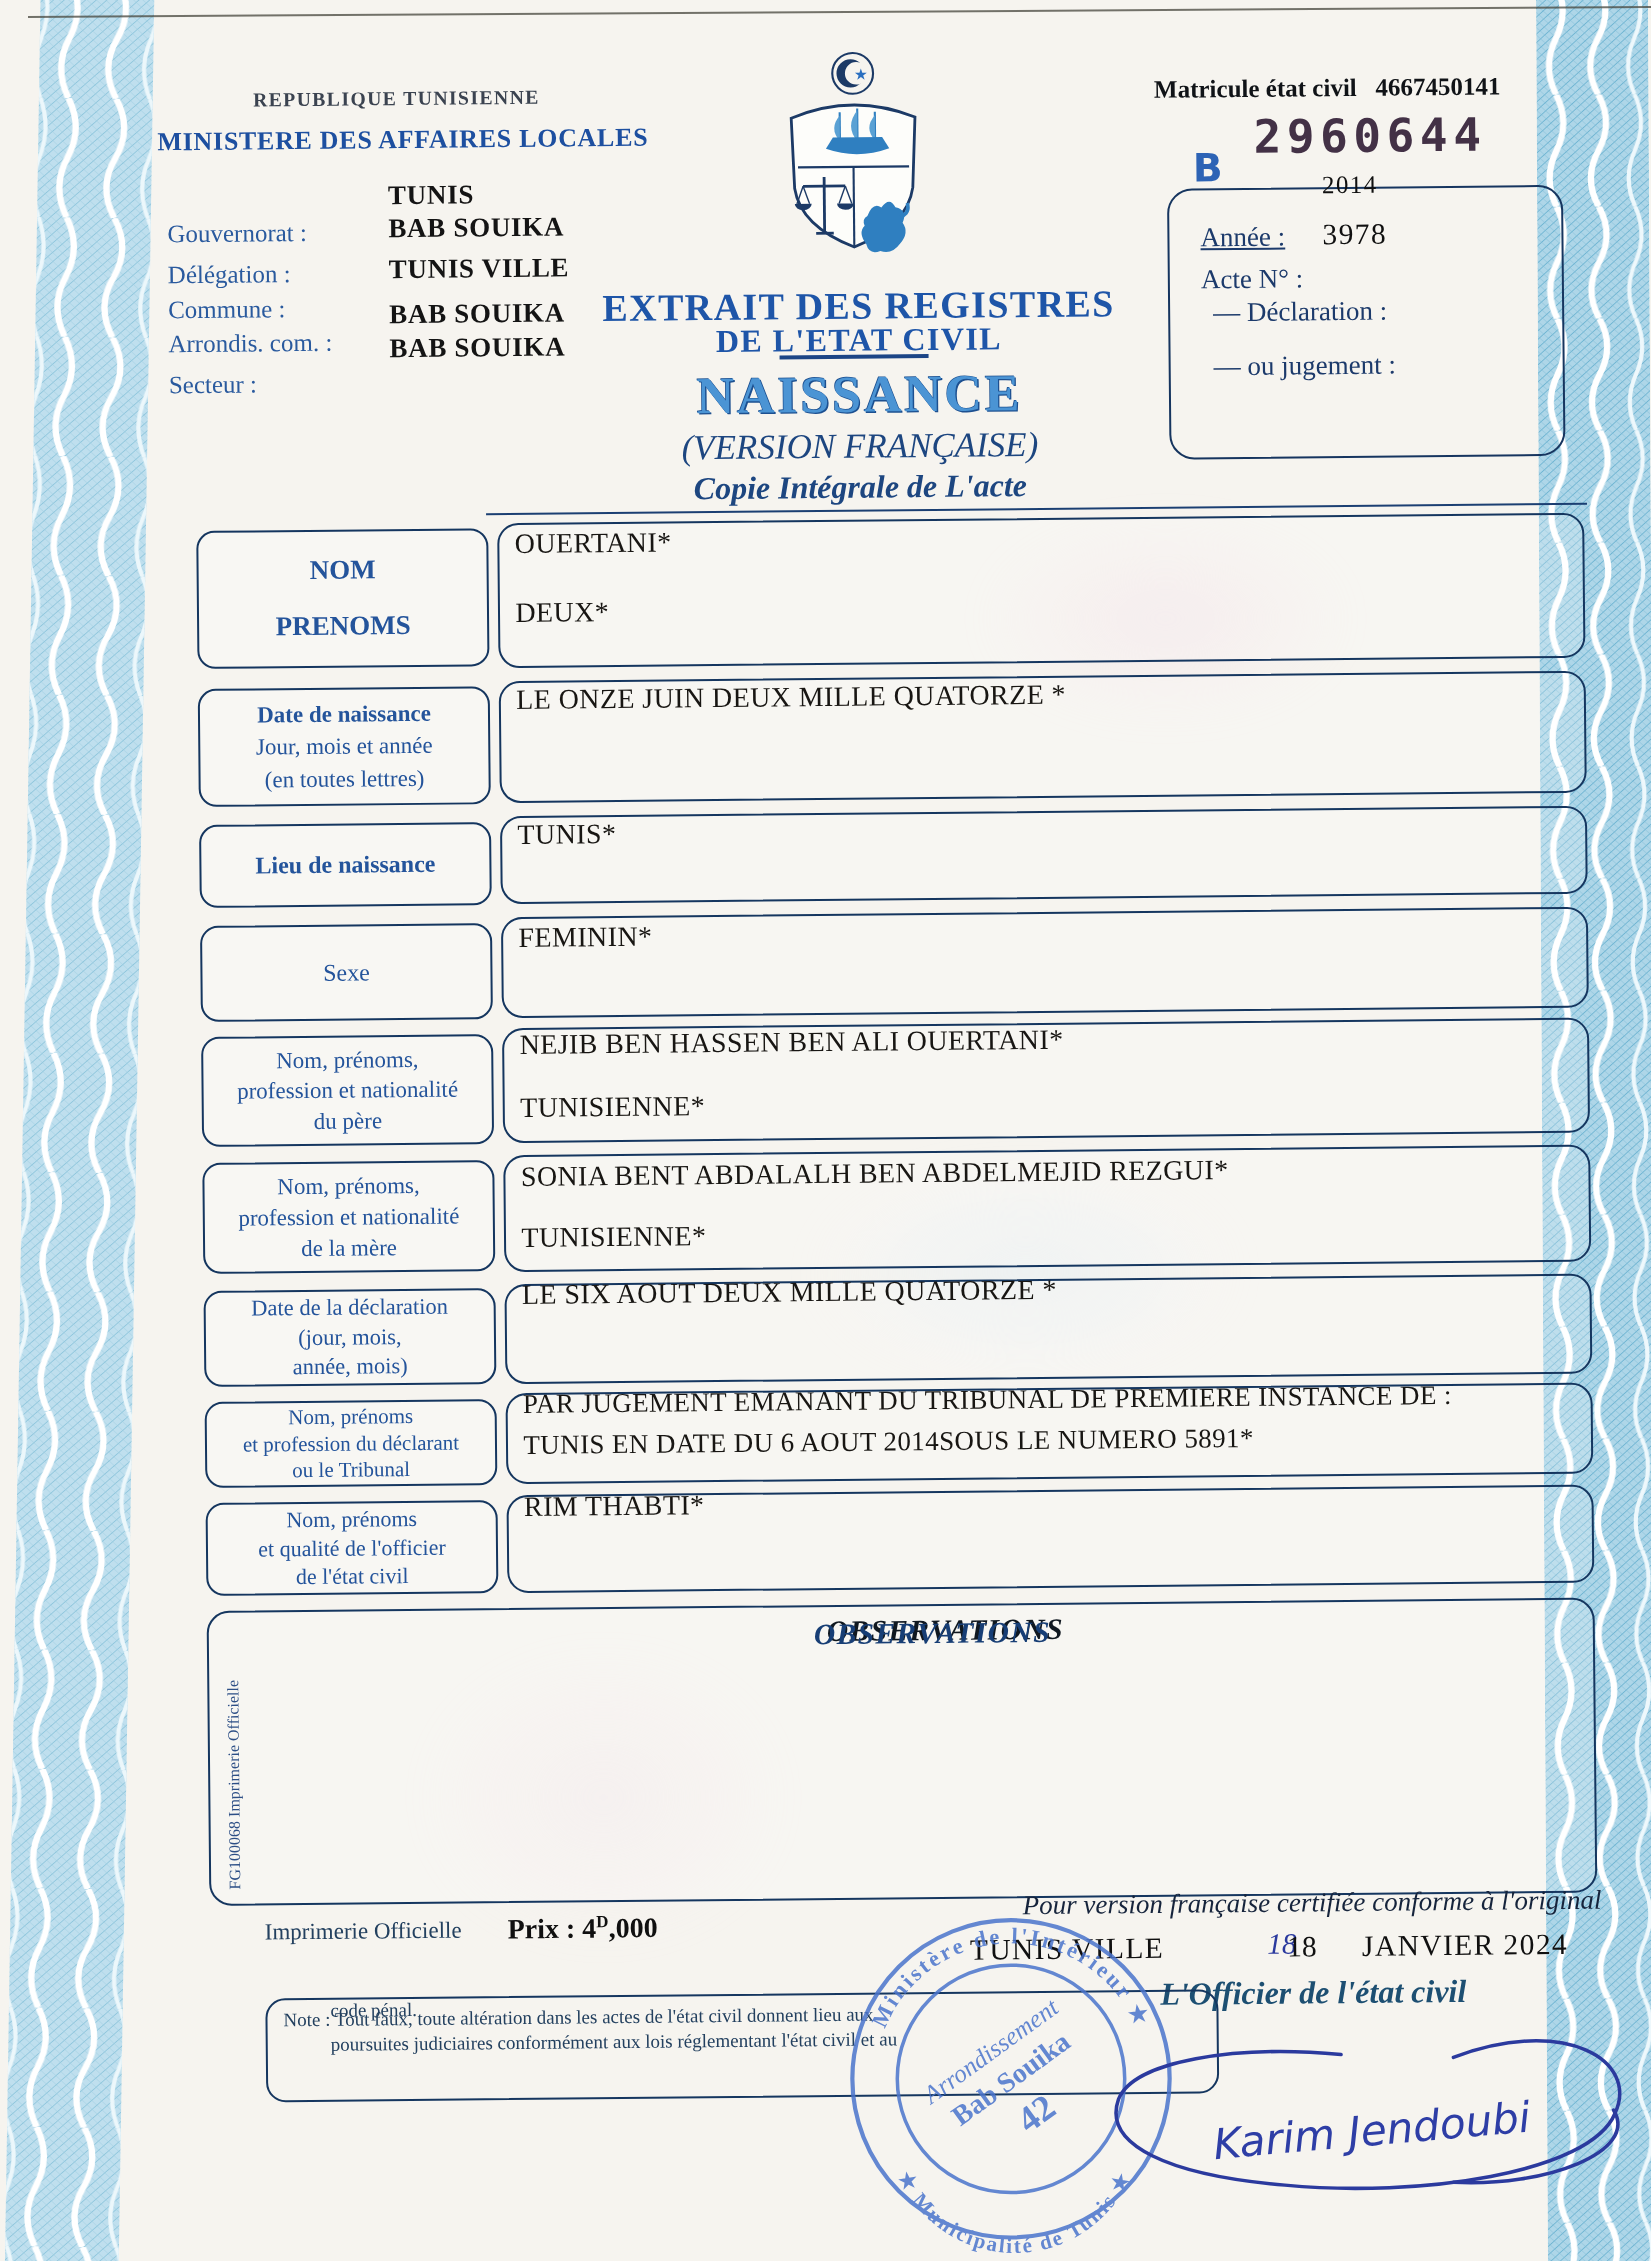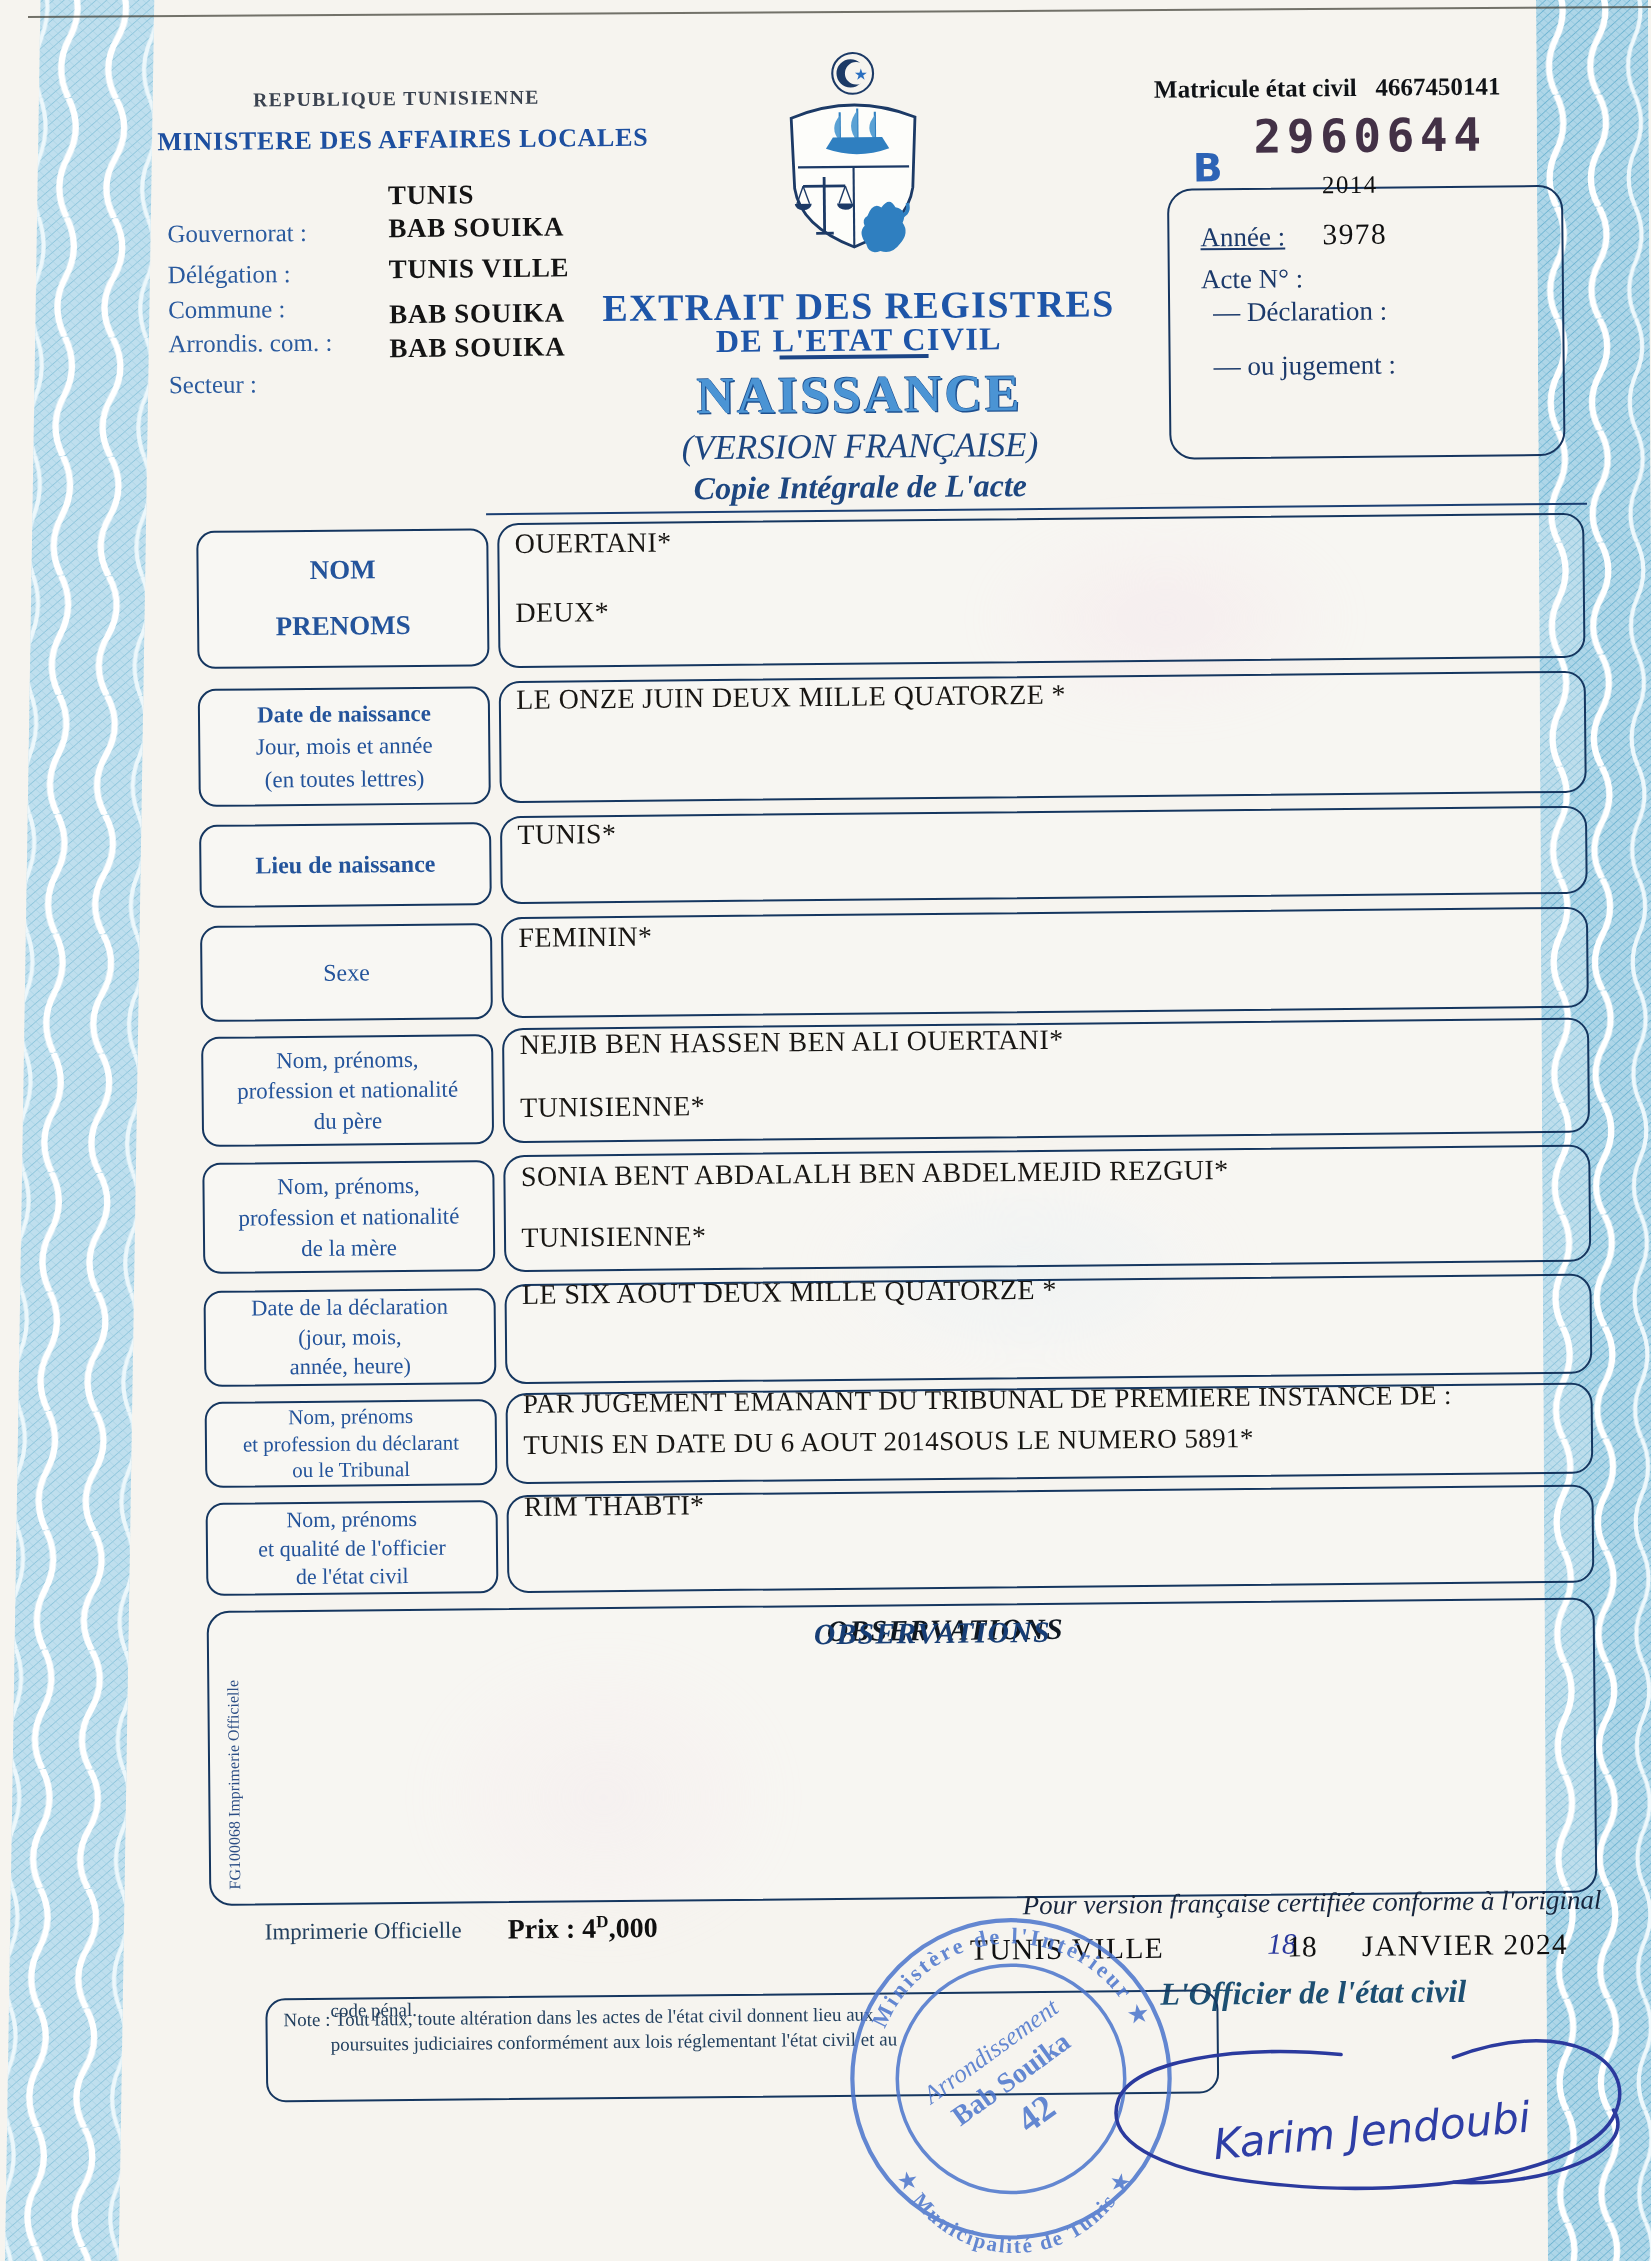--- a/index.html
+++ b/index.html
@@ -197,21 +197,21 @@
       <span class="lblline">de la mère</span>
     </div>
     <div class="vbox" style="top:1152px;height:117px;">
       <span class="val" style="top:4.2px;">SONIA BENT ABDALALH BEN ABDELMEJID REZGUI*</span>
       <span class="val" style="top:65px;">TUNISIENNE*</span>
     </div>
 
     <div class="lbox" style="top:1285px;height:96px;gap:2.8px;font-size:22.5px;">
       <span class="lblline">Date de la déclaration</span>
       <span class="lblline">(jour, mois,</span>
-      <span class="lblline">année, heure)</span>
+      <span class="lblline">année, mois)</span>
     </div>
     <div class="vbox" style="top:1281px;height:100px;">
       <span class="val" style="top:-7px;">LE SIX AOUT  DEUX MILLE QUATORZE *</span>
     </div>
 
     <div class="lbox" style="top:1396px;height:86px;gap:1.4px;font-size:21px;">
       <span class="lblline">Nom, prénoms</span>
       <span class="lblline">et profession du déclarant</span>
       <span class="lblline">ou le Tribunal</span>
     </div>

